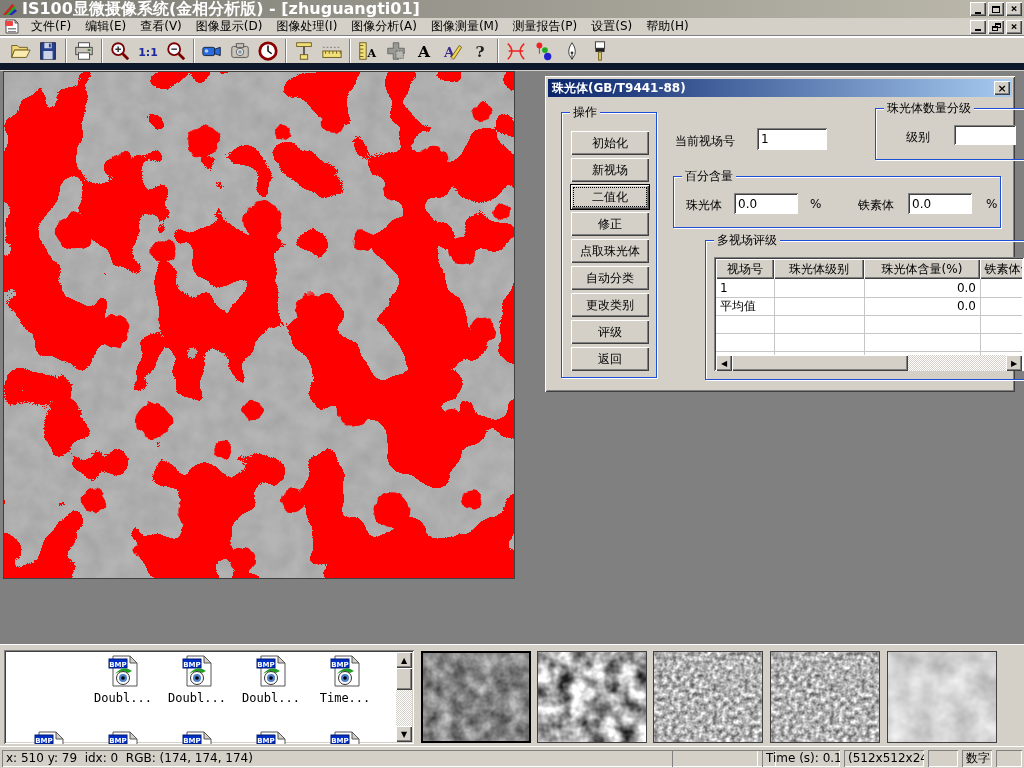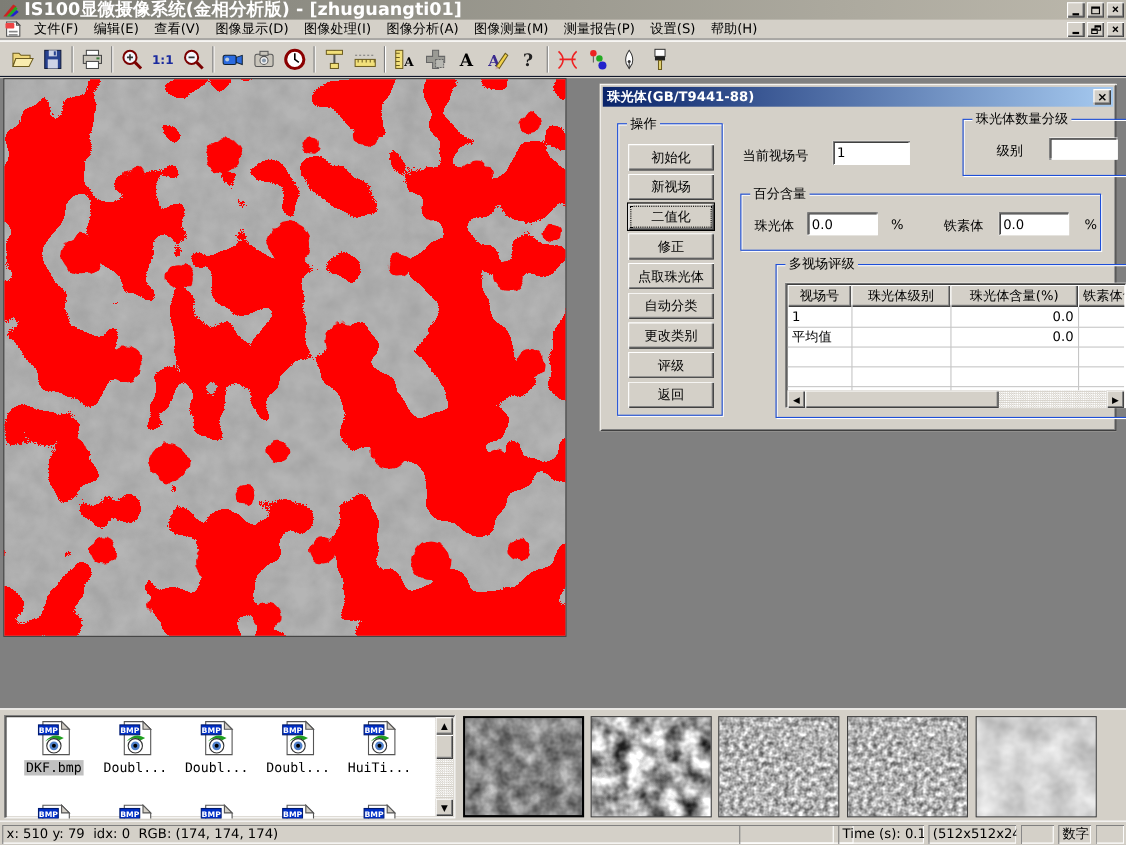--- a/index.html
+++ b/index.html
@@ -23,21 +23,21 @@
 
   
   .menubar { position:absolute; left:0; top:18px; width:1024px; height:18px; background:#d4d0c8;
     display:flex; align-items:center; padding:0 2px; border-bottom:1px solid #808080; box-shadow:0 1px 0 #fff; }
   .menu-item { padding:1px 7px; white-space:nowrap; }
   .menubar .spacer { flex:1; }
   .doc-icon { width:16px; height:15px; margin:0 4px 0 2px; }
 
   
   .toolbar { position:absolute; left:0; top:37px; width:1024px; height:33px; background:#d4d0c8;
-    border-top:1px solid #fff; border-bottom:1px solid #0f172a; display:flex; align-items:center; padding-left:6px; }
+    border-top:1px solid #fff; border-bottom:7px solid #0f172a; display:flex; align-items:center; padding-left:6px; }
   .tbtn { width:28px; height:27px; display:flex; align-items:center; justify-content:center; }
   .tbtn svg { width:22px; height:22px; }
   .tsep { width:2px; height:24px; margin:0 3px; border-left:1px solid #808080; border-right:1px solid #fff; }
 
   
   .workspace { position:absolute; left:0; top:71px; width:1024px; height:573px; background:#808080; }
   .metal-image { position:absolute; left:3px; top:0px; width:512px; height:508px; border:1px solid #404040; }
 
   
   .dialog { position:absolute; left:548px; top:76px; width:470px; height:316px; background:#d4d0c8;
@@ -493,26 +493,20 @@
           <div class="sbtn">▶</div>
         </div>
       </div>
     </div>
   </div>
 </div>
 
 <div class="bottom-panel">
   <div class="filelist">
 
-    <div class="file-item" style="left:8px; top:4px;">
-      <svg>
-          <use href="#bmpicon"></use>
-        </svg><br>
-      <span class="file-label selected">DKF.bmp</span>
-    </div>
     <div class="file-item" style="left:82px; top:4px;">
       <svg>
           <use href="#bmpicon"></use>
         </svg><br>
       <span class="file-label">Doubl...</span>
     </div>
     <div class="file-item" style="left:156px; top:4px;">
       <svg>
           <use href="#bmpicon"></use>
         </svg><br>
@@ -521,21 +515,21 @@
     <div class="file-item" style="left:230px; top:4px;">
       <svg>
           <use href="#bmpicon"></use>
         </svg><br>
       <span class="file-label">Doubl...</span>
     </div>
     <div class="file-item" style="left:304px; top:4px;">
       <svg>
           <use href="#bmpicon"></use>
         </svg><br>
-      <span class="file-label">HuiTi...</span>
+      <span class="file-label">Time...</span>
     </div>
 
     <div class="file-item" style="left:8px; top:80px;"><svg>
           <use href="#bmpicon"></use>
         </svg></div>
     <div class="file-item" style="left:82px; top:80px;"><svg>
           <use href="#bmpicon"></use>
         </svg></div>
     <div class="file-item" style="left:156px; top:80px;"><svg>
           <use href="#bmpicon"></use>

